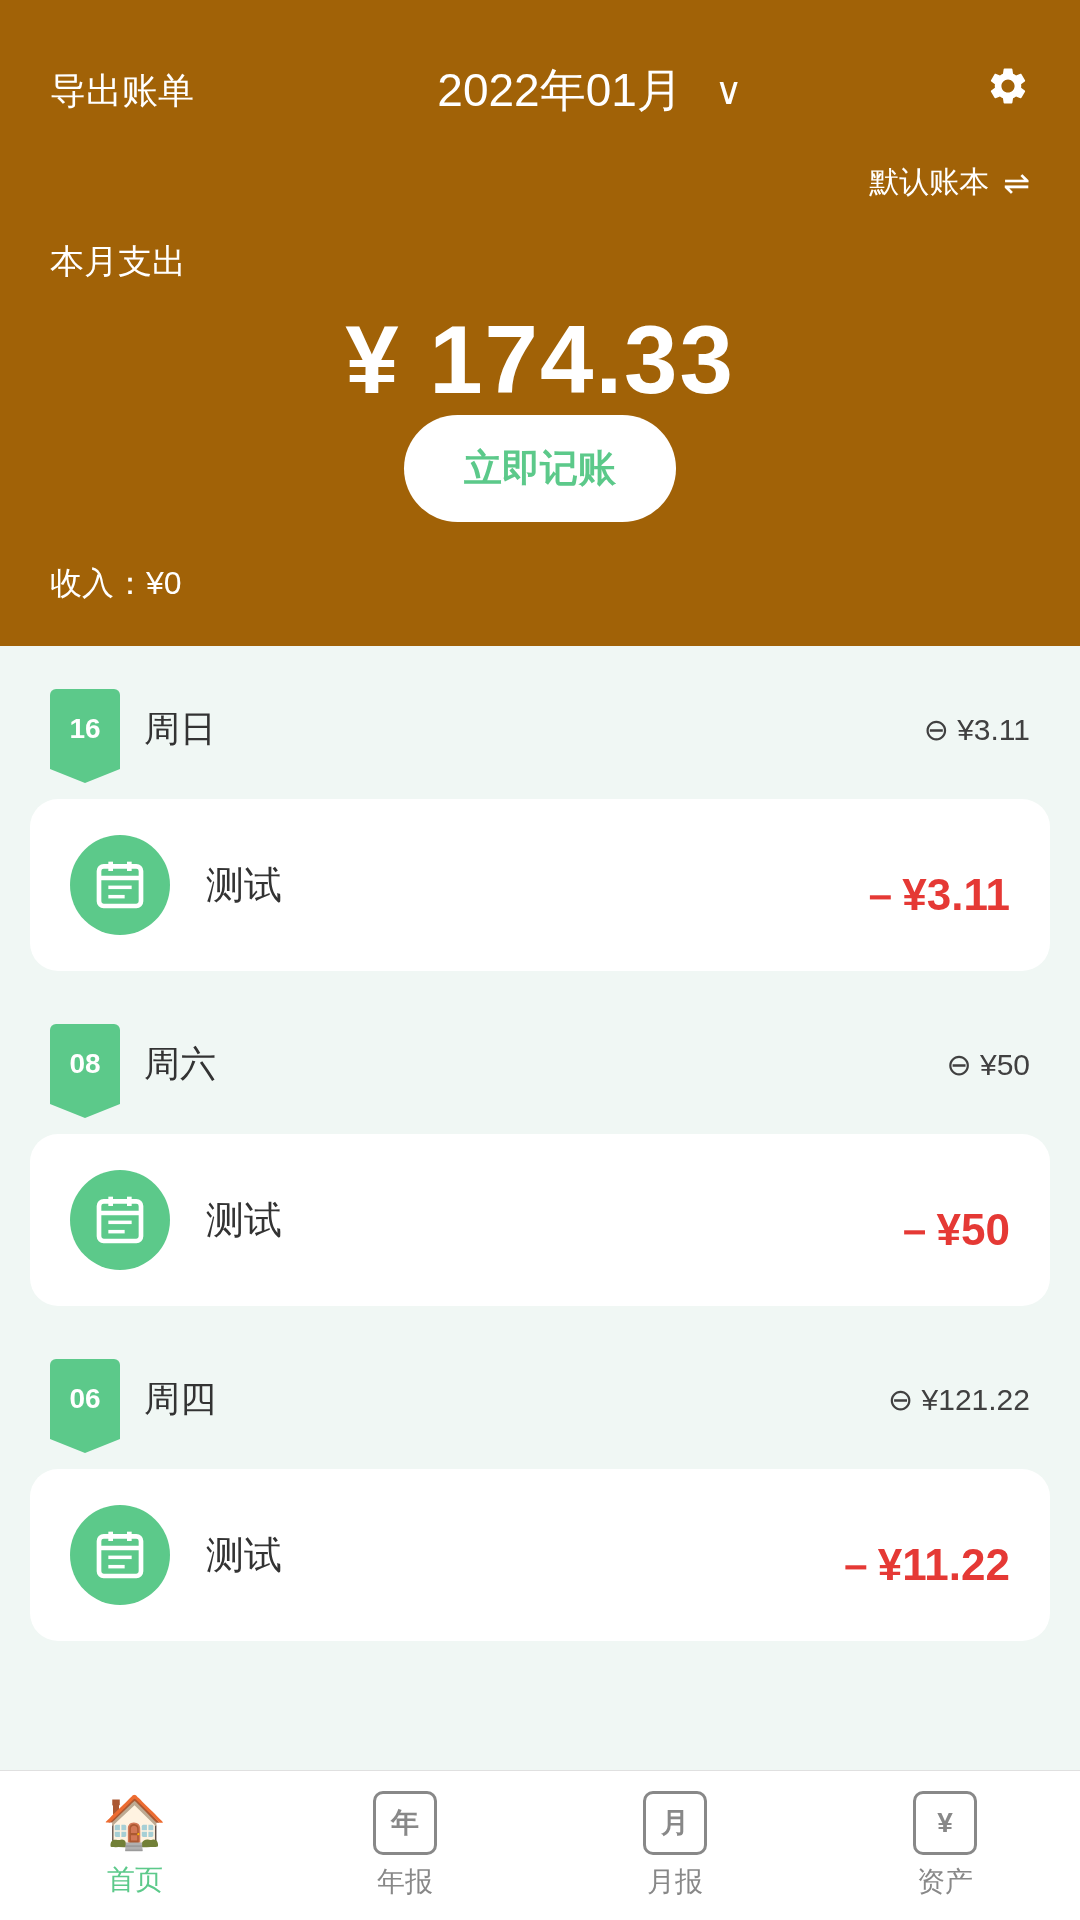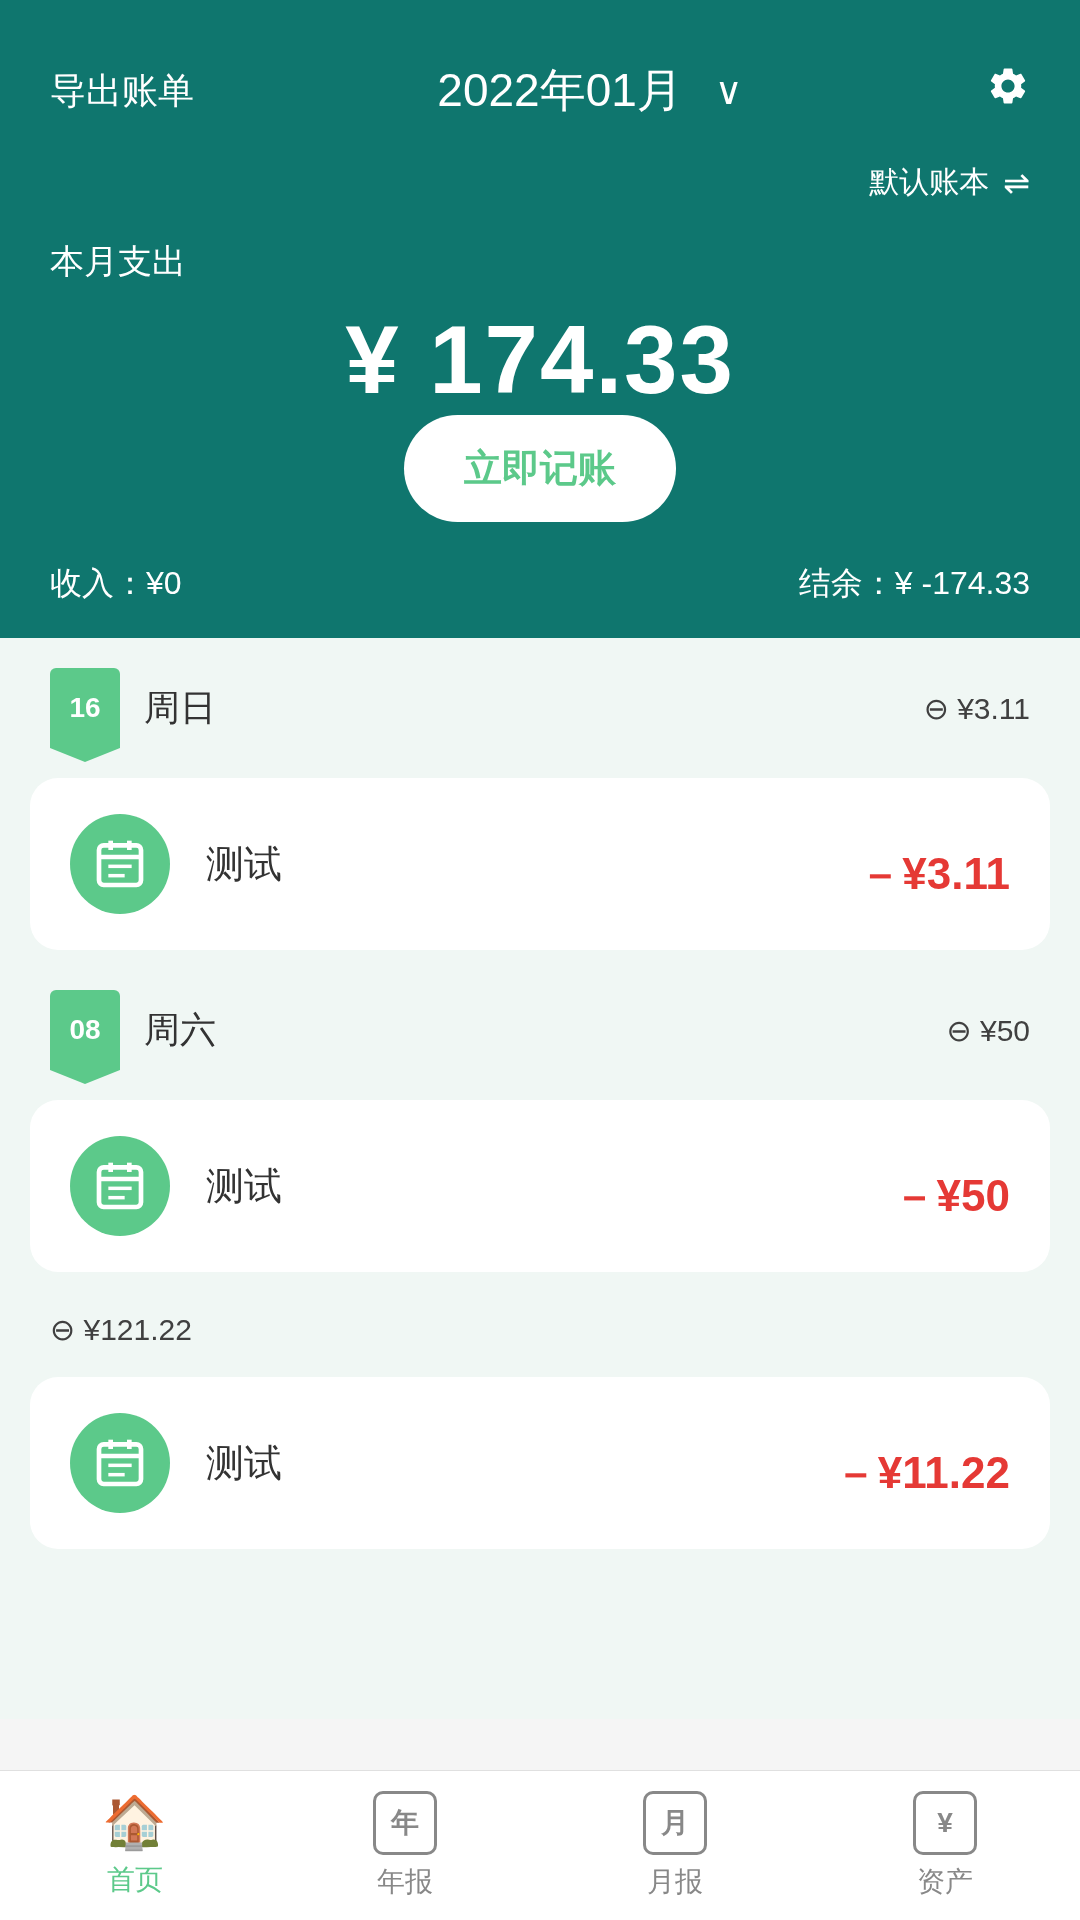--- a/index.html
+++ b/index.html
@@ -7,22 +7,22 @@
     body {
       width: 1080px;
       min-height: 1920px;
       font-family: -apple-system, "PingFang SC", "Helvetica Neue", sans-serif;
       background: #f5f5f5;
       overflow-x: hidden;
     }
 
     
     .header-section {
-      background: #0f766e;
-      padding: 60px 50px 32px;
+      background: #a16207;
+      padding: 60px 50px 40px;
       position: relative;
     }
     .top-bar {
       display: flex;
       align-items: center;
       justify-content: space-between;
       margin-bottom: 40px;
     }
     .export-btn {
       color: white;
@@ -114,21 +114,21 @@
     }
 
     .day-group {
       background: #f0f7f4;
     }
 
     .day-header {
       display: flex;
       align-items: center;
       justify-content: space-between;
-      padding: 30px 50px 20px;
+      padding: 43px 50px 20px;
     }
     .day-left {
       display: flex;
       align-items: center;
       gap: 24px;
     }
     .day-badge {
       background: #5cc98a;
       color: white;
       font-size: 28px;
@@ -267,21 +267,20 @@
 
   <div class="month-expense-label">本月支出</div>
 
   <div class="amount-row">
     <div class="big-amount">¥ 174.33</div>
     <button class="quick-record-btn">立即记账</button>
   </div>
 
   <div class="summary-row">
     <span>收入：¥0</span>
-    <span>结余：¥ -174.33</span>
   </div>
 </div>
 
 <div class="list-section">
 
   <div class="day-group">
     <div class="day-header">
       <div class="day-left">
         <div class="day-badge">16</div>
         <span class="day-name">周日</span>
@@ -323,20 +322,24 @@
           <line x1="7" y1="17" x2="14" y2="17" stroke="white" stroke-width="1.5"></line>
         </svg>
       </div>
       <span class="tx-name">测试</span>
       <span class="tx-amount">－¥50</span>
     </div>
   </div>
 
   <div class="day-group">
     <div class="day-header">
+      <div class="day-left">
+        <div class="day-badge">06</div>
+        <span class="day-name">周四</span>
+      </div>
       <span class="day-total">⊖ ¥121.22</span>
     </div>
     <div class="transaction-card">
       <div class="tx-icon">
         <svg viewBox="0 0 24 24">
           <rect x="3" y="4" width="18" height="17" rx="2" fill="none" stroke="white" stroke-width="2"></rect>
           <line x1="3" y1="9" x2="21" y2="9" stroke="white" stroke-width="2"></line>
           <line x1="8" y1="2" x2="8" y2="6" stroke="white" stroke-width="2"></line>
           <line x1="16" y1="2" x2="16" y2="6" stroke="white" stroke-width="2"></line>
           <line x1="7" y1="13" x2="17" y2="13" stroke="white" stroke-width="1.5"></line>

